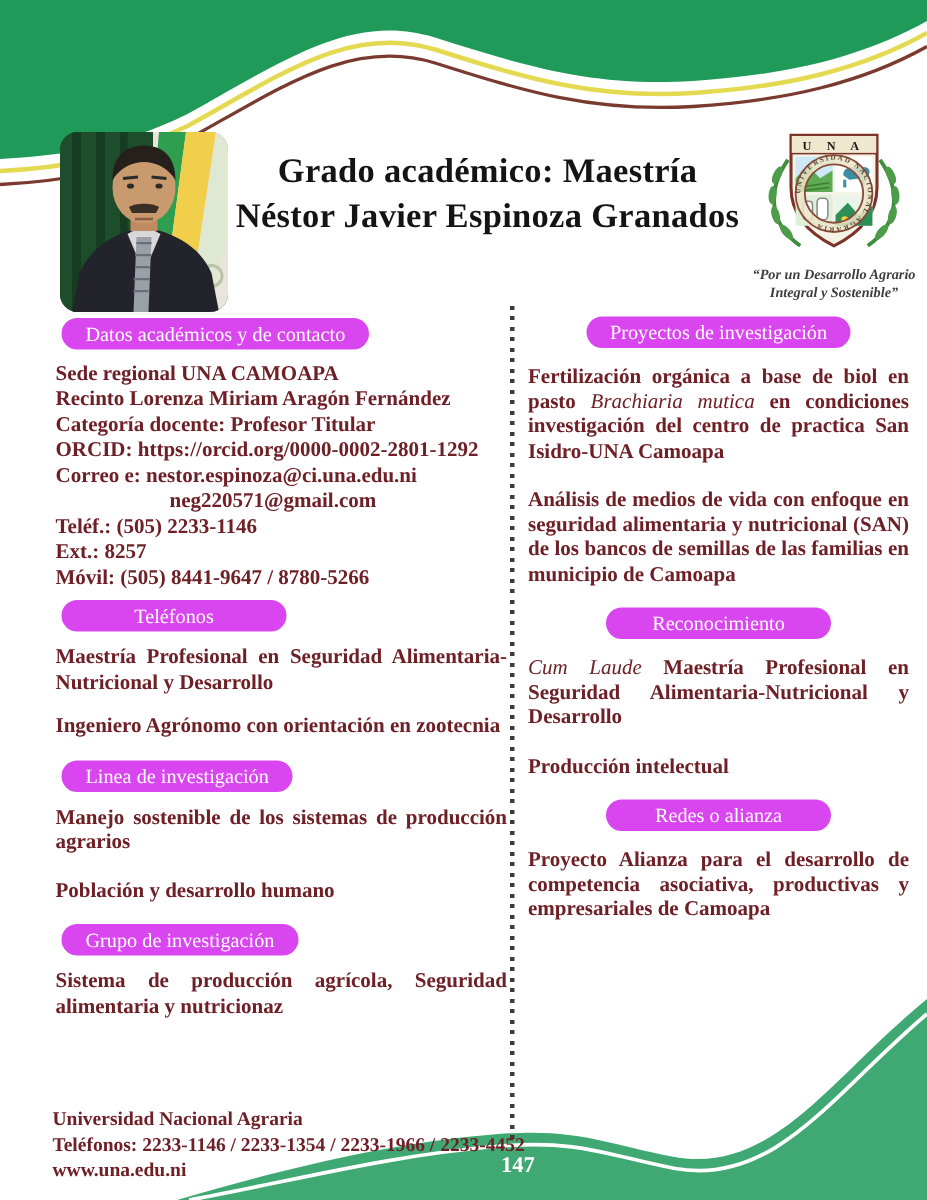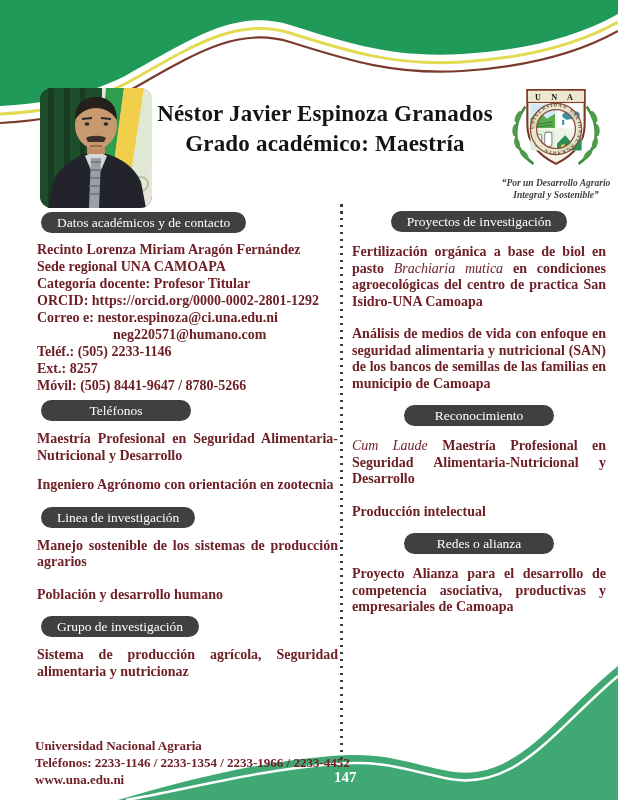--- a/index.html
+++ b/index.html
@@ -34,21 +34,21 @@
   .divider {
     position:absolute; left:340px; top:204px; width:2.5px; height:560px; z-index:1;
     background:repeating-linear-gradient(#3c3c3c 0 2.5px, transparent 2.5px 7px);
   }
   .col { position:absolute; top:205px; z-index:1; color:#6e2026; }
   .col.left  { left:37px;  width:301px; }
   .col.right { left:352px; width:254px; }
 
   .pill {
     display:block; width:fit-content; min-width:150px;
-    background:#404040; color:#ffffff; text-align:center;
+    background:#d946ef; color:#ffffff; text-align:center;
     font-size:13.5px; line-height:15px; padding:3px 16px;
     border-radius:999px; margin:6px 0 10px 4px;
   }
   .col.right .pill { margin:6px auto 12px auto; }
   .pill.first { margin-top:7px; margin-bottom:8px; }
 
   .contact { font-weight:bold; font-size:14px; line-height:17px; margin-bottom:3px; }
   .contact .cline.indent { padding-left:76px; }
 
   .col p {
@@ -103,22 +103,22 @@
         <ellipse cx="47" cy="36" rx="2.4" ry="1.7" fill="#2a2a2a"></ellipse>
         <ellipse cx="66" cy="36" rx="2.4" ry="1.7" fill="#2a2a2a"></ellipse>
         <path d="M42 31 L52 30 M61 30 L71 31" stroke="#2a2a2a" stroke-width="2"></path>
         <path d="M46 50 C50 47 62 47 66 50 L64 54 L48 54 Z" fill="#3a2e28"></path>
         <path d="M50 58 L62 58" stroke="#8a5a43" stroke-width="1.6"></path>
       </g>
     </svg>
   </div>
 
   <div class="name-block">
+    <div>Grado académico: Maestría</div>
     <div>Néstor Javier Espinoza Granados</div>
-    <div>Grado académico: Maestría</div>
   </div>
 
   <div class="logo-block">
     <svg width="104" height="86" viewBox="0 0 100 84">
       <g>
         <path d="M20 22 C6 42 8 64 28 78" fill="none" stroke="#3f8c3c" stroke-width="2.5"></path>
         <ellipse cx="13" cy="32" rx="2.6" ry="6" fill="#4d9c49" transform="rotate(25 13 32)"></ellipse>
         <ellipse cx="10" cy="45" rx="2.6" ry="6" fill="#4d9c49" transform="rotate(5 10 45)"></ellipse>
         <ellipse cx="12" cy="58" rx="2.6" ry="6" fill="#4d9c49" transform="rotate(-15 12 58)"></ellipse>
         <ellipse cx="19" cy="69" rx="2.6" ry="6" fill="#4d9c49" transform="rotate(-40 19 69)"></ellipse>
@@ -164,46 +164,46 @@
       <div>“Por un Desarrollo Agrario</div>
       <div>Integral y Sostenible”</div>
     </div>
   </div>
 
   <div class="divider"></div>
 
   <div class="col left">
     <div class="pill first">Datos académicos y de contacto</div>
     <div class="contact">
+      <div class="cline">Sede regional UNA CAMOAPA</div>
       <div class="cline">Recinto Lorenza Miriam Aragón Fernández</div>
-      <div class="cline">Sede regional UNA CAMOAPA</div>
       <div class="cline">Categoría docente: Profesor Titular</div>
       <div class="cline">ORCID: https://orcid.org/0000-0002-2801-1292</div>
       <div class="cline">Correo e: nestor.espinoza@ci.una.edu.ni</div>
-      <div class="cline indent">neg220571@humano.com</div>
+      <div class="cline indent">neg220571@gmail.com</div>
       <div class="cline">Teléf.: (505) 2233-1146</div>
       <div class="cline">Ext.: 8257</div>
       <div class="cline">Móvil: (505) 8441-9647 / 8780-5266</div>
     </div>
 
     <div class="pill">Teléfonos</div>
     <p>Maestría Profesional en Seguridad Alimentaria-Nutricional y Desarrollo</p>
     <p>Ingeniero Agrónomo con orientación en zootecnia</p>
 
     <div class="pill">Linea de investigación</div>
     <p>Manejo sostenible de los sistemas de producción agrarios</p>
     <p class="gap-top">Población y desarrollo humano</p>
 
     <div class="pill">Grupo de investigación</div>
     <p>Sistema de producción agrícola, Seguridad alimentaria y nutricionaz</p>
   </div>
 
   <div class="col right">
     <div class="pill first">Proyectos de investigación</div>
-    <p><span>Fertilización orgánica a base de biol en pasto </span><i>Brachiaria mutica</i><span> en condiciones agroecológicas del centro de practica San Isidro-UNA Camoapa</span></p>
+    <p><span>Fertilización orgánica a base de biol en pasto </span><i>Brachiaria mutica</i><span> en condiciones investigación del centro de practica San Isidro-UNA Camoapa</span></p>
     <p class="gap-top">Análisis de medios de vida con enfoque en seguridad alimentaria y nutricional (SAN) de los bancos de semillas de las familias en municipio de Camoapa</p>
 
     <div class="pill">Reconocimiento</div>
     <p><i>Cum Laude</i><span> Maestría Profesional en Seguridad Alimentaria-Nutricional y Desarrollo</span></p>
     <p class="gap-top">Producción intelectual</p>
 
     <div class="pill">Redes o alianza</div>
     <p>Proyecto Alianza para el desarrollo de competencia asociativa, productivas y empresariales de Camoapa</p>
   </div>
 

